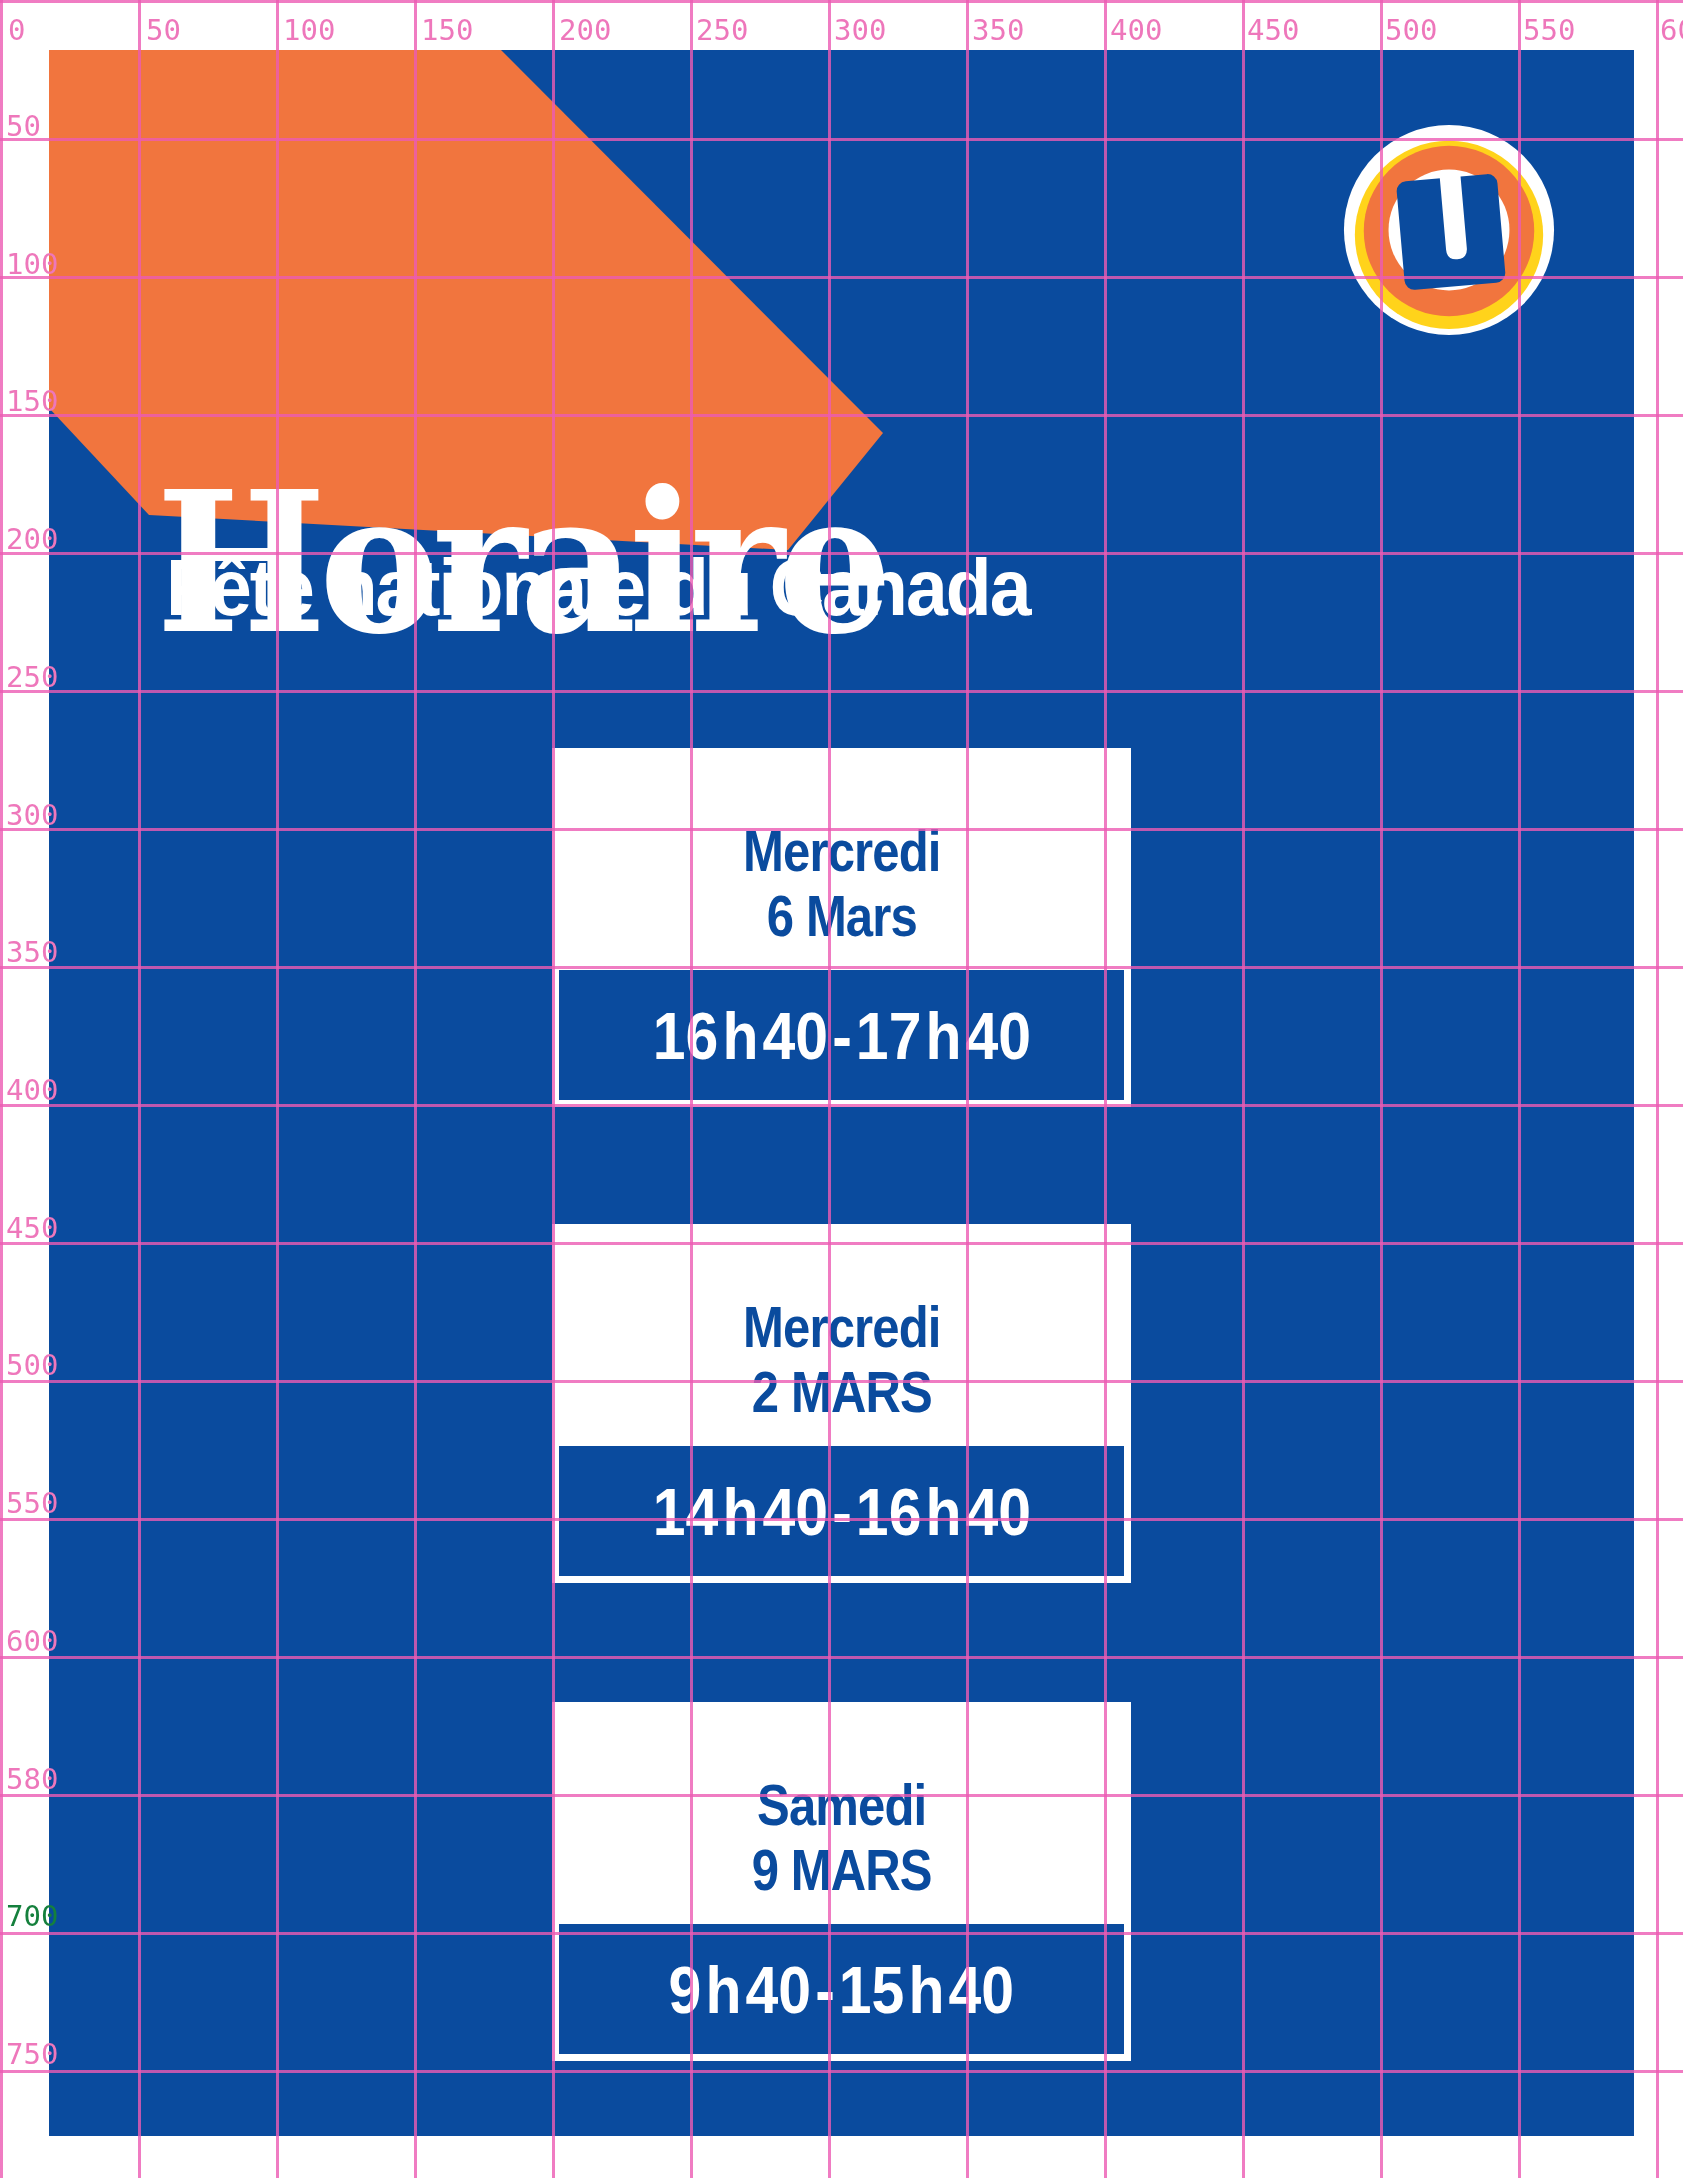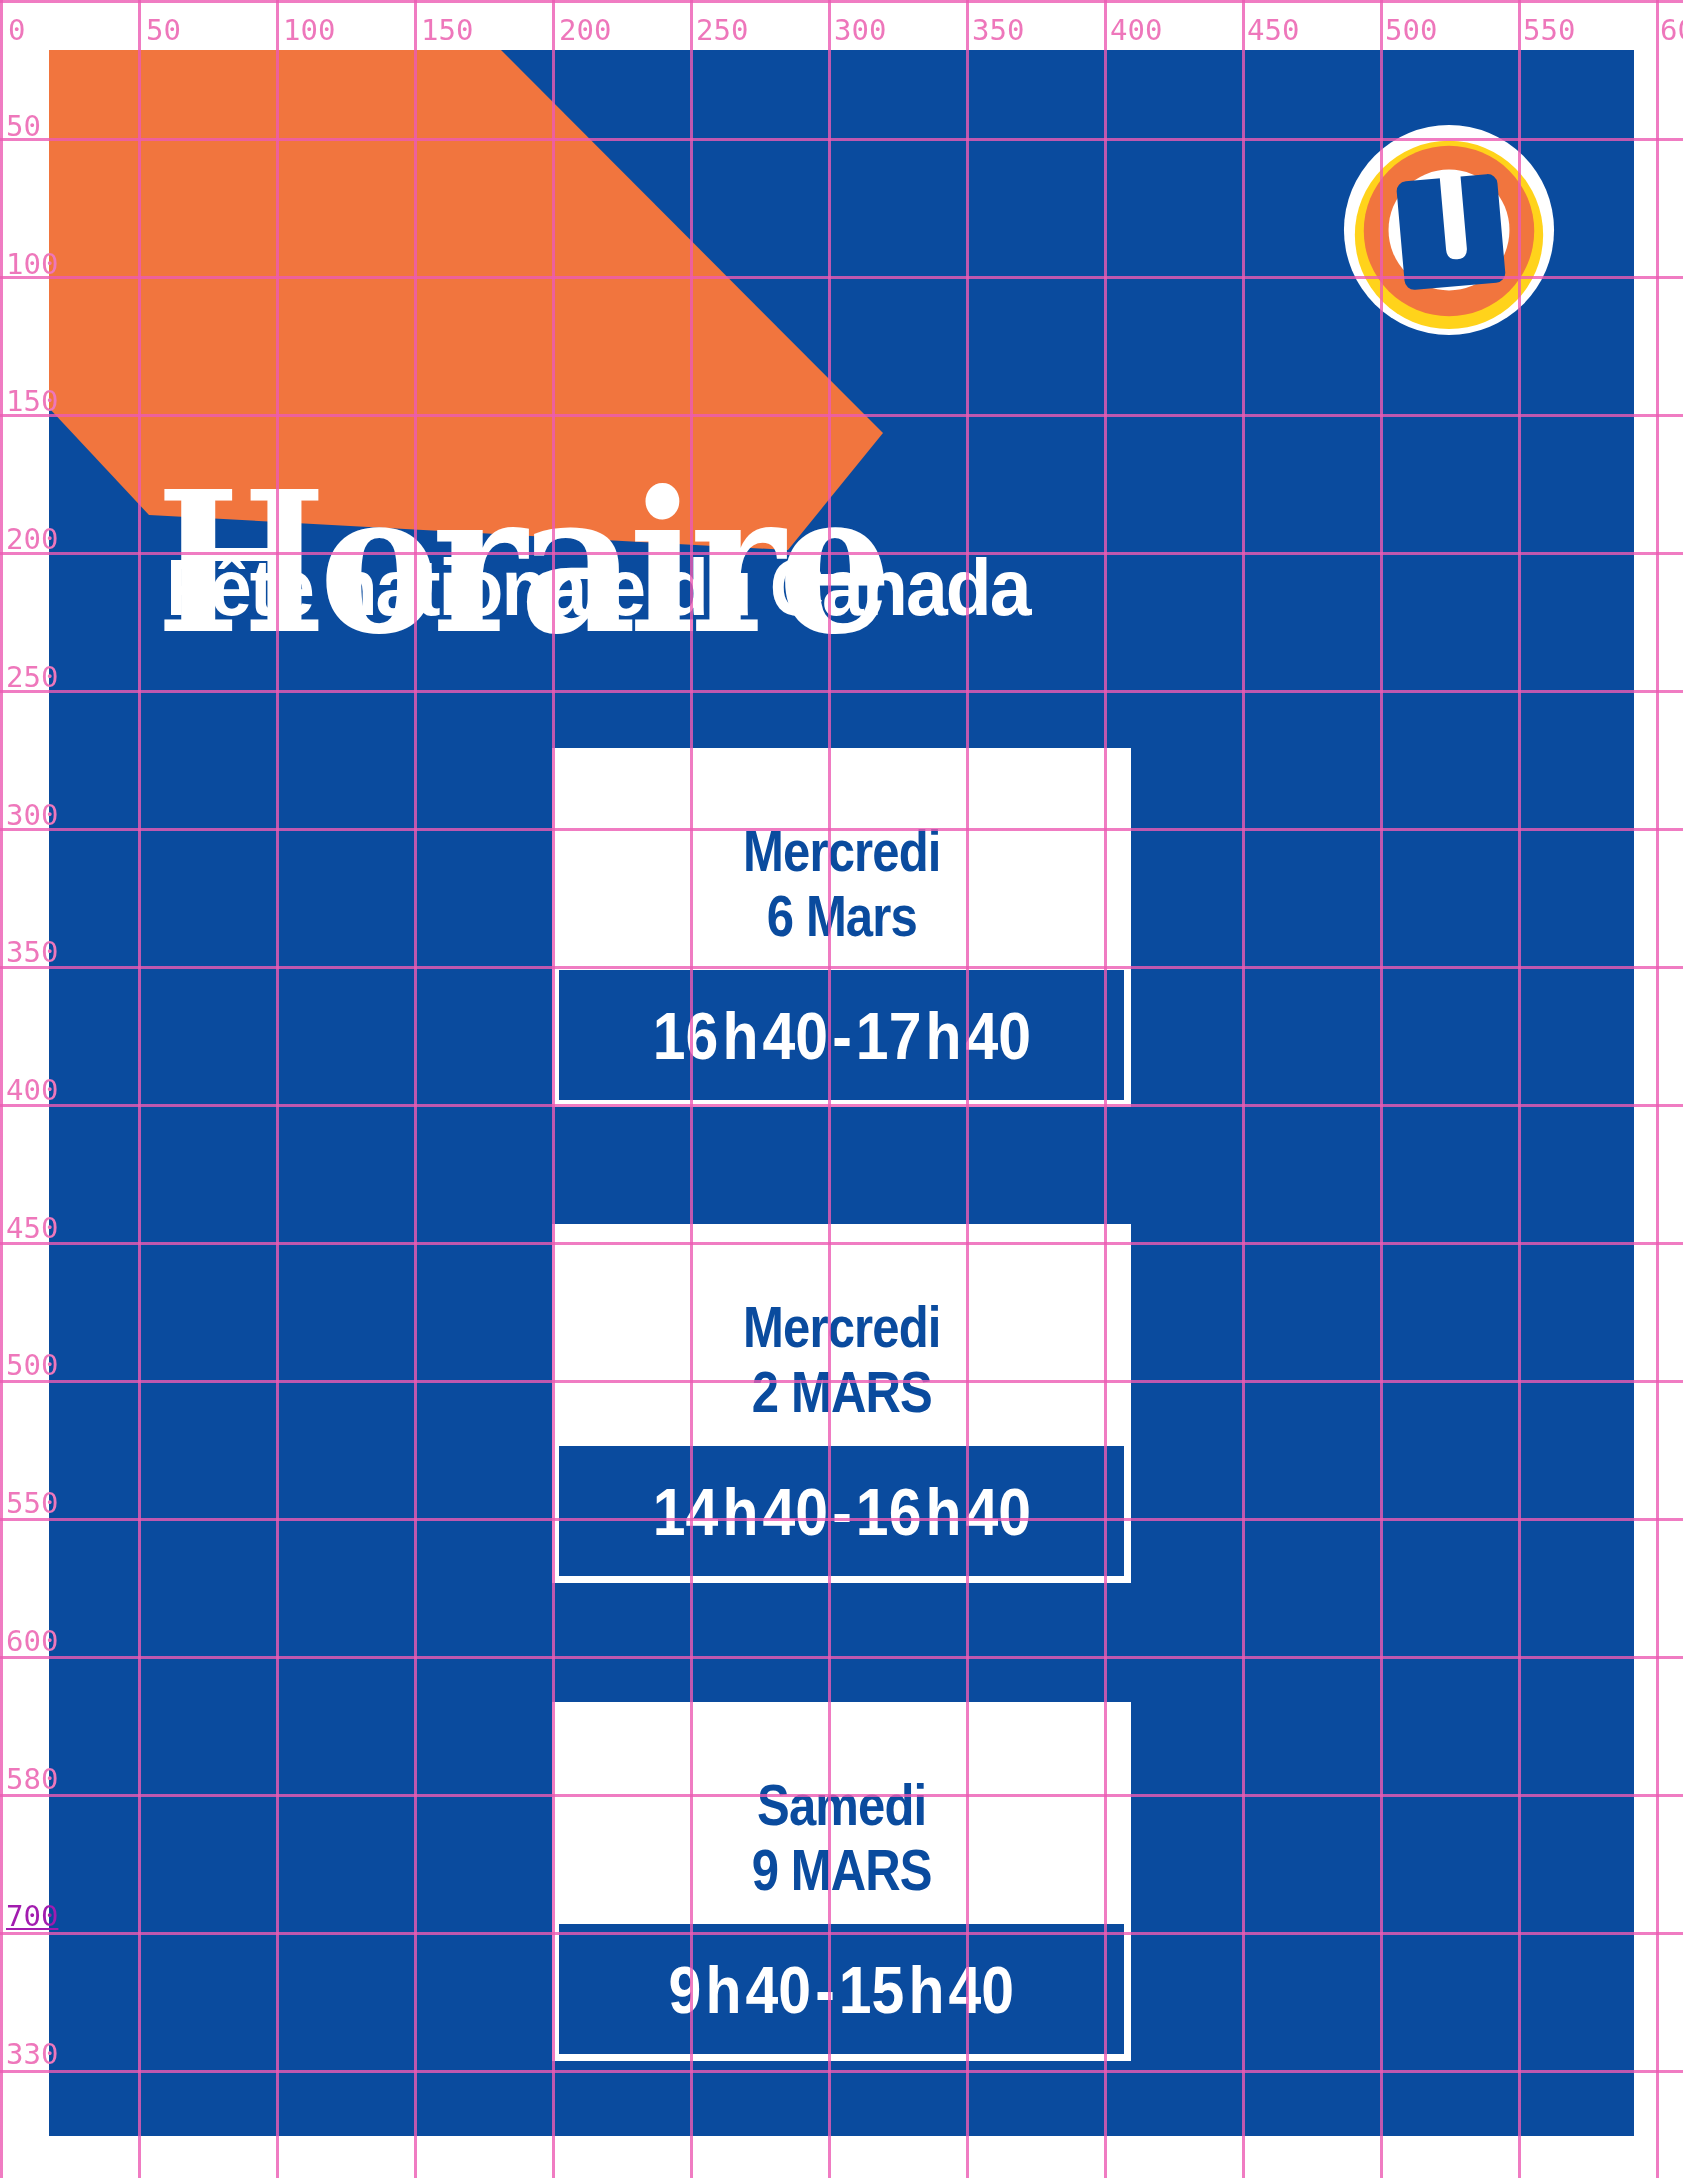--- a/index.html
+++ b/index.html
@@ -143,19 +143,19 @@
         <span class="ruler-label" style="left: 6px; top: 525px; color: rgb(238, 119, 187);">200</span>
         <span class="ruler-label" style="left: 6px; top: 663px; color: rgb(238, 119, 187);">250</span>
         <span class="ruler-label" style="left: 6px; top: 801px; color: rgb(238, 119, 187);">300</span>
         <span class="ruler-label" style="left: 6px; top: 938px; color: rgb(238, 119, 187);">350</span>
         <span class="ruler-label" style="left: 6px; top: 1076px; color: rgb(238, 119, 187);">400</span>
         <span class="ruler-label" style="left: 6px; top: 1214px; color: rgb(238, 119, 187);">450</span>
         <span class="ruler-label" style="left: 6px; top: 1351px; color: rgb(238, 119, 187);">500</span>
         <span class="ruler-label" style="left: 6px; top: 1489px; color: rgb(238, 119, 187);">550</span>
         <span class="ruler-label" style="left: 6px; top: 1627px; color: rgb(238, 119, 187);">600</span>
         <span class="ruler-label" style="left: 6px; top: 1765px; color: rgb(238, 119, 187);">580</span>
-        <span class="ruler-label" style="left: 6px; top: 1902px; color: #a21caf; text-decoration: underline;">700</span>
-        <span class="ruler-label" style="left: 6px; top: 2040px; color: rgb(238, 119, 187);">330</span>
+        <span class="ruler-label" style="left: 6px; top: 1902px; color: #15803d;">700</span>
+        <span class="ruler-label" style="left: 6px; top: 2040px; color: rgb(238, 119, 187);">750</span>
       </div>
   </div>
 
 </div>
 
 
 </body></html>

